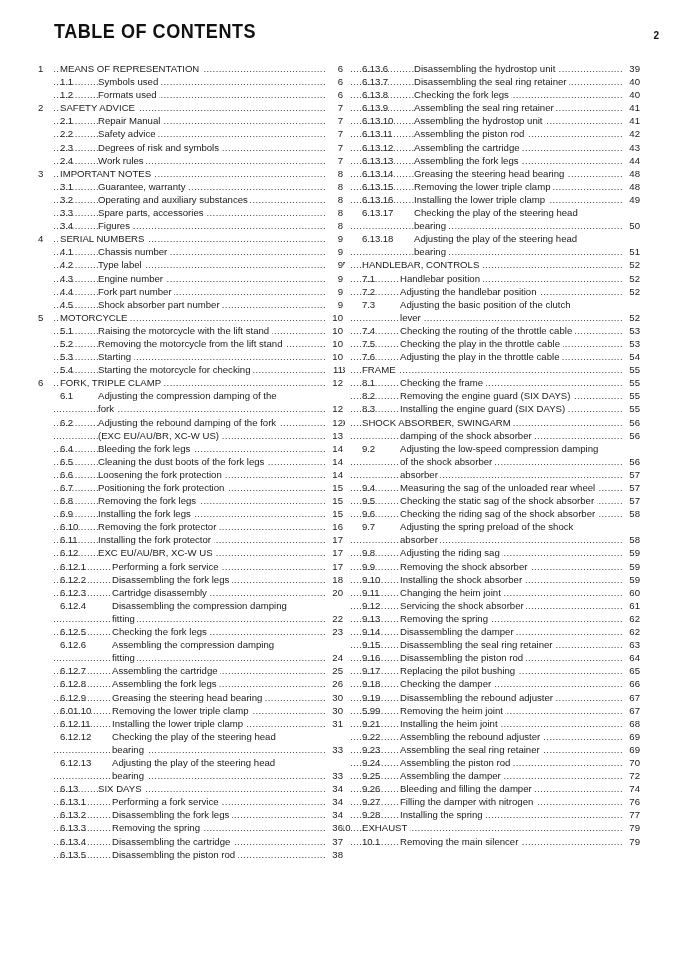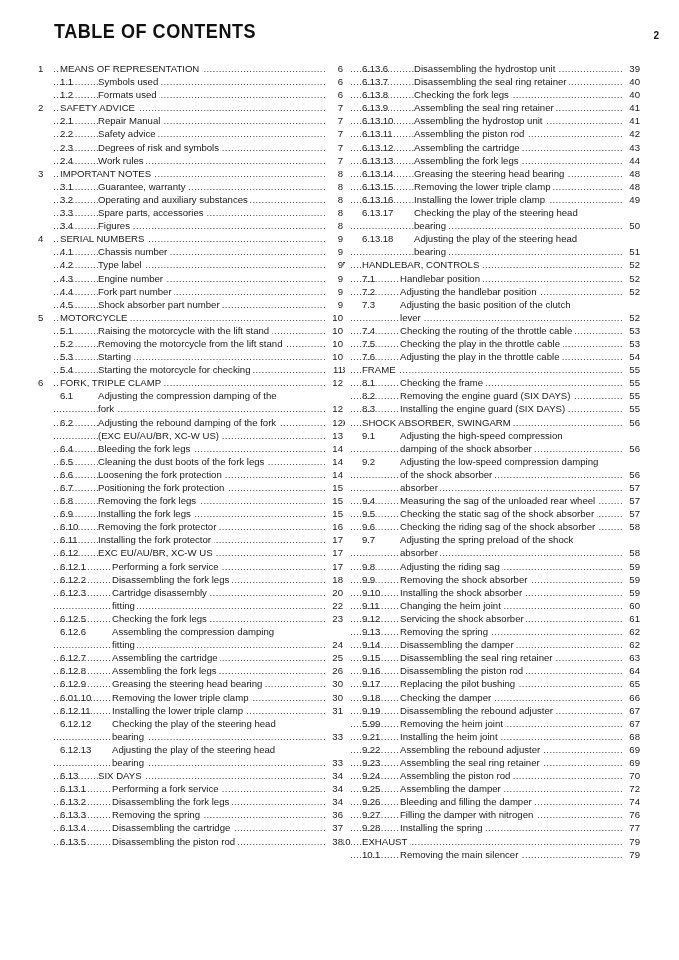--- a/index.html
+++ b/index.html
@@ -383,20 +383,25 @@
           <span class="dots">.........................................................................................</span>
           <span class="txt">Disassembling the fork legs</span>
           <span class="pg">18</span>
         </div>
         <div class="toc-entry lvl3">
           <span class="num">6.12.3</span>
           <span class="dots">.........................................................................................</span>
           <span class="txt">Cartridge disassembly</span>
           <span class="pg">20</span>
         </div>
+        <div class="toc-entry lvl3 nodots">
+          <span class="num">6.12.4</span>
+          <span class="txt">Disassembling the compression damping</span>
+          <span class="pg"></span>
+        </div>
         <div class="toc-entry lvl3 cont">
           <span class="dots">.........................................................................................</span>
           <span class="txt">fitting</span>
           <span class="pg">22</span>
         </div>
         <div class="toc-entry lvl3">
           <span class="num">6.12.5</span>
           <span class="dots">.........................................................................................</span>
           <span class="txt">Checking the fork legs</span>
           <span class="pg">23</span>
@@ -654,25 +659,20 @@
           <span class="dots">.........................................................................................</span>
           <span class="txt">Installing the engine guard (SIX DAYS)</span>
           <span class="pg">55</span>
         </div>
         <div class="toc-entry lvl1">
           <span class="num">9</span>
           <span class="dots">.........................................................................................</span>
           <span class="txt">SHOCK ABSORBER, SWINGARM</span>
           <span class="pg">56</span>
         </div>
-        <div class="toc-entry lvl2 nodots">
-          <span class="num">9.1</span>
-          <span class="txt">Adjusting the high-speed compression</span>
-          <span class="pg"></span>
-        </div>
         <div class="toc-entry lvl2 cont">
           <span class="dots">.........................................................................................</span>
           <span class="txt">damping of the shock absorber</span>
           <span class="pg">56</span>
         </div>
         <div class="toc-entry lvl2 nodots">
           <span class="num">9.2</span>
           <span class="txt">Adjusting the low-speed compression damping</span>
           <span class="pg"></span>
         </div>

